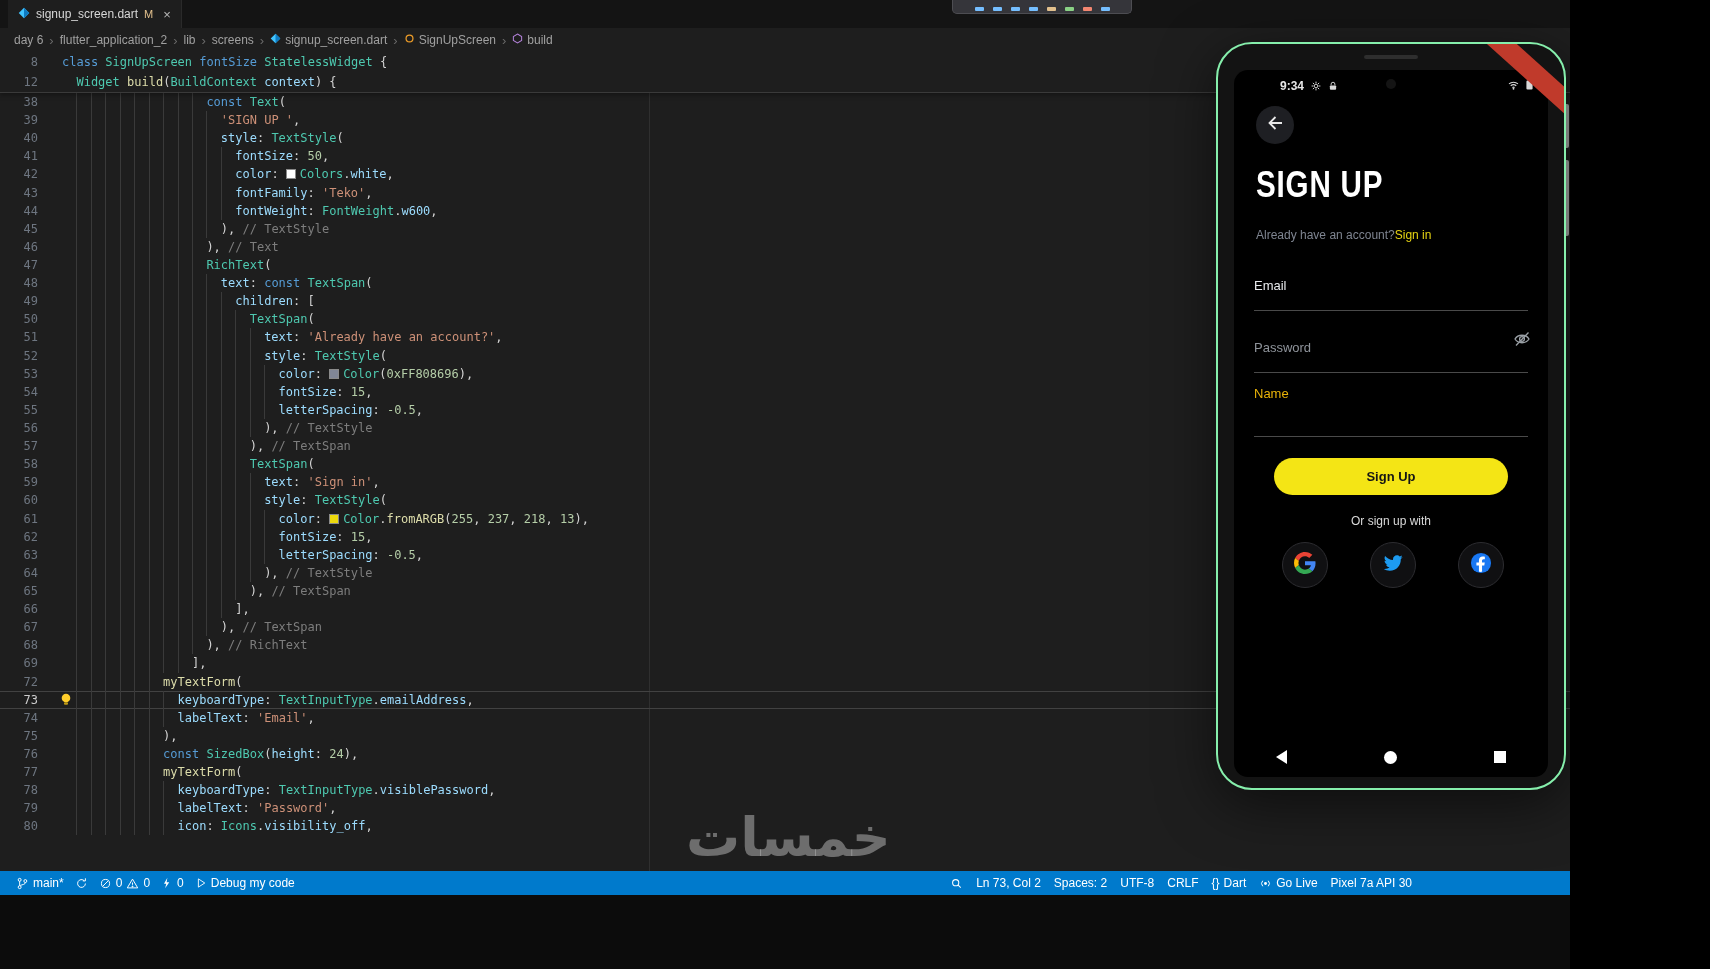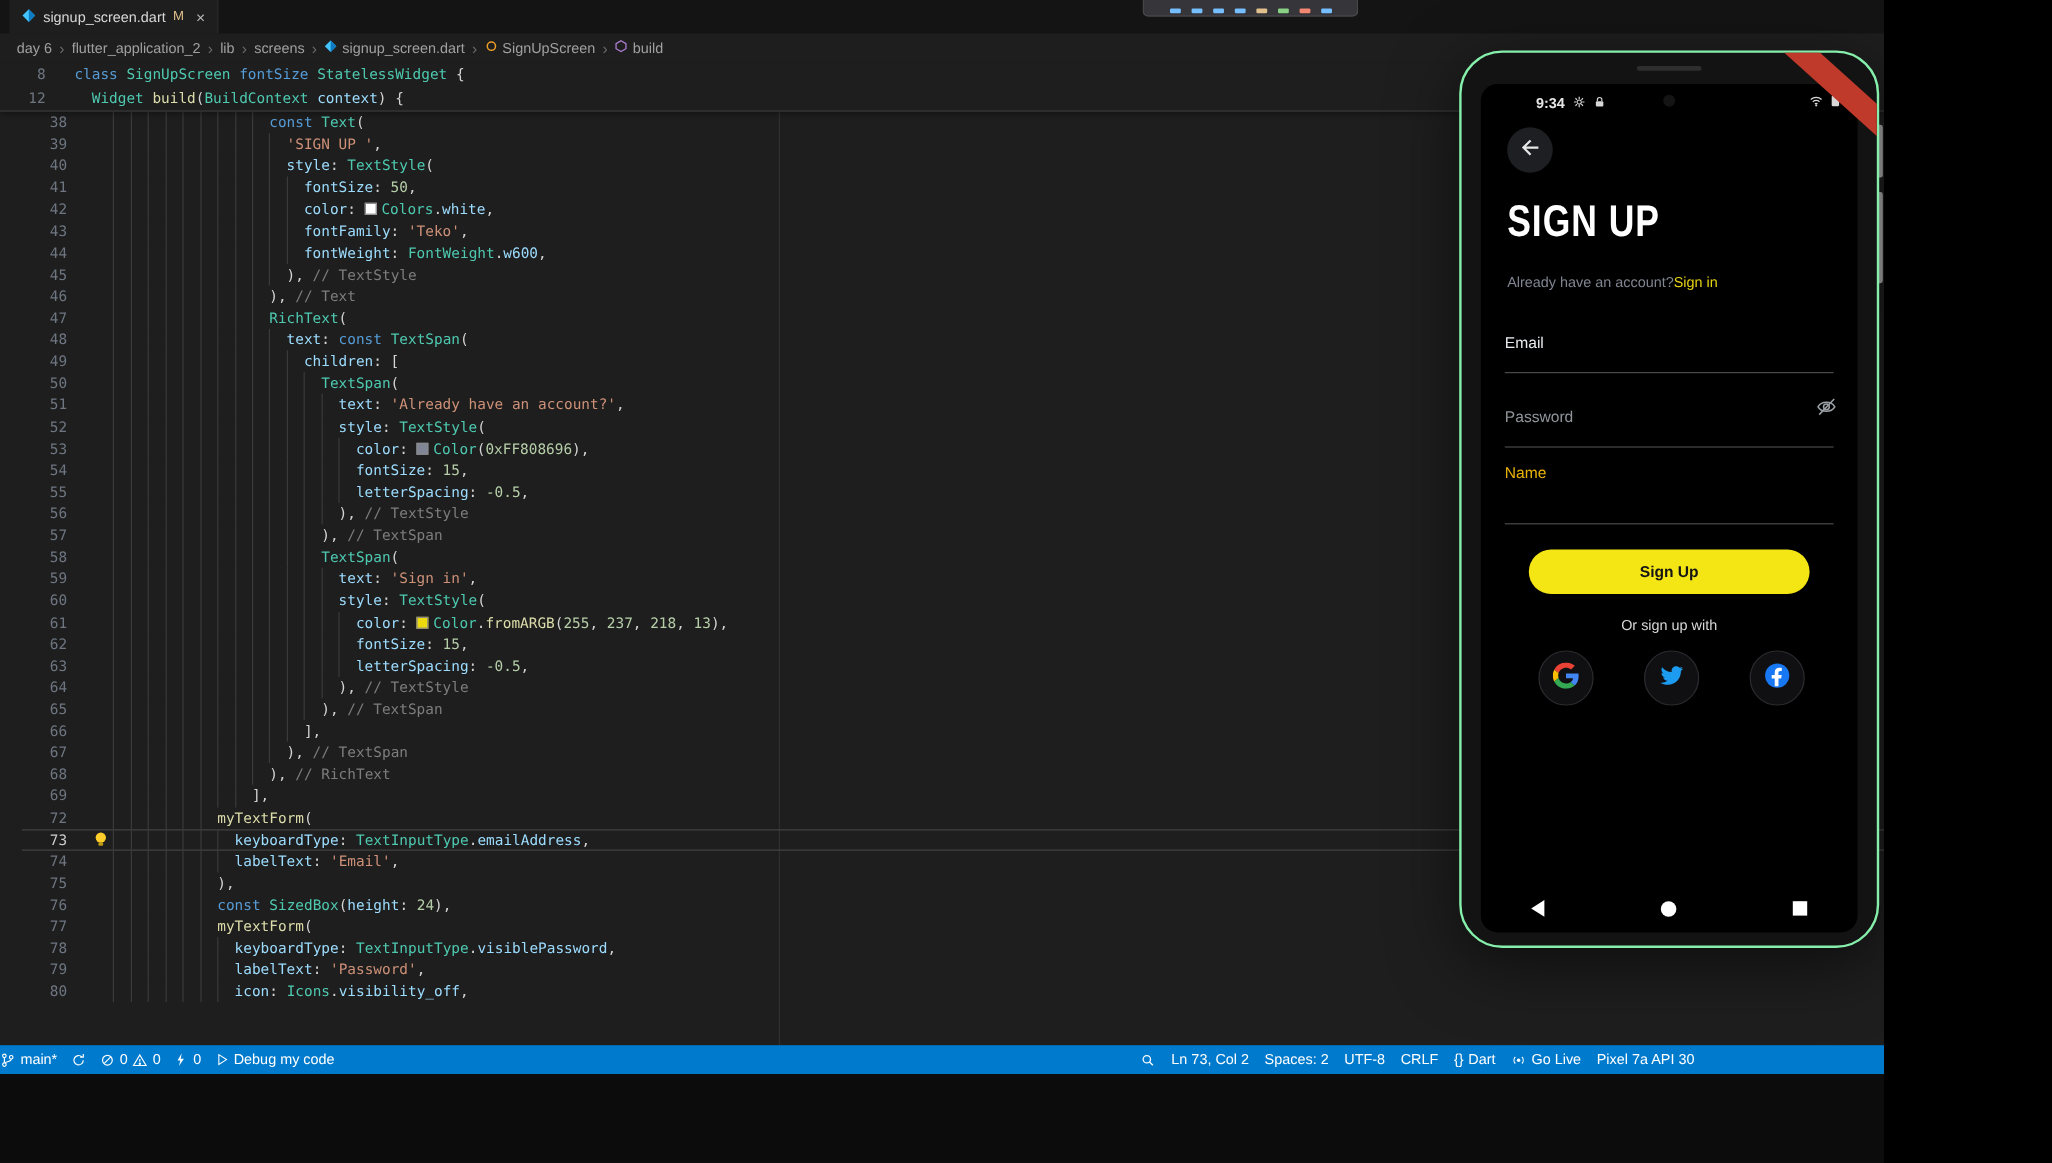--- a/index.html
+++ b/index.html
@@ -16,38 +16,38 @@
   
   .crumbs{position:absolute;top:28px;left:0;right:0;height:24px;display:flex;align-items:center;padding-left:14px;font-size:12px;color:#a0a0a0;gap:6px;background:#1e1e1e;z-index:5;}
   .crumb{display:flex;align-items:center;gap:4px;}
   .csep{color:#6a6a6a;font-size:13px;}
 
   
   .editor{position:absolute;top:52px;left:0;right:0;height:819px;background:#1e1e1e;overflow:hidden;z-index:1;}
   .ruler{position:absolute;left:649px;top:0;bottom:0;width:1px;background:#2f2f2f;}
   .sticky{position:relative;z-index:3;background:#1e1e1e;border-bottom:1px solid #3a3a3a;box-shadow:0 2px 5px rgba(0,0,0,.35);}
   .sticky .code-row{height:20px;line-height:20px;}
-  .lines{position:relative;z-index:2;padding-left:18px;}
+  .lines{position:relative;z-index:2;}
   .code-row{display:flex;height:18.12px;line-height:18.12px;font-family:"DejaVu Sans Mono",monospace;font-size:12px;position:relative;white-space:pre;}
   .gnum{flex:none;width:38px;text-align:right;color:#6e7681;}
   .ctext{flex:none;padding-left:24px;}
   .guide{display:inline-block;width:2ch;height:100%;vertical-align:top;box-sizing:border-box;}
   .guide.b{border-left:1px solid #3a3a3a;}
   .code-row.active{box-shadow:inset 0 1px 0 #424242, inset 0 -1px 0 #424242;}
   .code-row.active .gnum{color:#cccccc;}
   .swatch{display:inline-block;width:10px;height:10px;border:1px solid #8a8a8a;margin-right:4px;vertical-align:-1px;box-sizing:border-box;}
   .bulb{position:absolute;left:60px;top:2px;}
   .tok-kw{color:#569cd6}.tok-cls{color:#4ec9b0}.tok-fn{color:#dcdcaa}.tok-prop{color:#9cdcfe}
   .tok-var{color:#9cdcfe}.tok-str{color:#ce9178}.tok-num{color:#b5cea8}.tok-lbl{color:#7d7d7d}.tok-pun{color:#d4d4d4}
 
   .watermark{position:absolute;left:686px;top:806px;font-family:"DejaVu Sans",sans-serif;font-size:54px;font-weight:bold;color:rgba(175,175,175,.55);z-index:4;direction:rtl;}
 
   
   .statusbar{position:absolute;top:871px;left:0;right:0;height:24px;background:#007acc;display:flex;align-items:center;justify-content:space-between;color:#fff;font-size:12px;z-index:6;}
-  .sb-left{display:flex;align-items:flex-end;gap:11px;padding-left:0;}
+  .sb-left{display:flex;align-items:flex-end;gap:11px;padding-left:16px;}
   .sb-right{display:flex;align-items:center;gap:13px;padding-right:158px;}
   .sb-item{display:flex;align-items:center;gap:4px;white-space:nowrap;cursor:pointer;}
   .sb-item svg{display:block;}
   .bottomband{position:absolute;top:895px;left:0;right:0;bottom:0;background:#0c0c0c;z-index:6;}
 
   
   .phone{position:absolute;left:1216px;top:42px;width:350px;height:748px;z-index:20;filter:drop-shadow(0 14px 28px rgba(0,0,0,.55));}
   .frame{position:absolute;inset:0;background:#131313;border:2px solid #86efac;border-radius:36px;overflow:hidden;}
   .speaker{position:absolute;top:11px;left:50%;transform:translateX(-50%);width:54px;height:4px;border-radius:2px;background:#2e2e2e;}
   .screen{position:absolute;left:16px;right:16px;top:26px;bottom:11px;background:#000;border-radius:14px;overflow:hidden;z-index:1;}
@@ -193,20 +193,21 @@
         <div class="code-row"><span class="gnum">74</span><span class="ctext"><span class="guide"></span><span class="guide b"></span><span class="guide b"></span><span class="guide b"></span><span class="guide b"></span><span class="guide b"></span><span class="guide b"></span><span class="guide b"></span><span class="tok-prop">labelText</span><span class="tok-pun">: </span><span class="tok-str">'Email'</span><span class="tok-pun">,</span></span></div>
         <div class="code-row"><span class="gnum">75</span><span class="ctext"><span class="guide"></span><span class="guide b"></span><span class="guide b"></span><span class="guide b"></span><span class="guide b"></span><span class="guide b"></span><span class="guide b"></span><span class="tok-pun">),</span></span></div>
         <div class="code-row"><span class="gnum">76</span><span class="ctext"><span class="guide"></span><span class="guide b"></span><span class="guide b"></span><span class="guide b"></span><span class="guide b"></span><span class="guide b"></span><span class="guide b"></span><span class="tok-kw">const </span><span class="tok-cls">SizedBox</span><span class="tok-pun">(</span><span class="tok-prop">height</span><span class="tok-pun">: </span><span class="tok-num">24</span><span class="tok-pun">),</span></span></div>
         <div class="code-row"><span class="gnum">77</span><span class="ctext"><span class="guide"></span><span class="guide b"></span><span class="guide b"></span><span class="guide b"></span><span class="guide b"></span><span class="guide b"></span><span class="guide b"></span><span class="tok-fn">myTextForm</span><span class="tok-pun">(</span></span></div>
         <div class="code-row"><span class="gnum">78</span><span class="ctext"><span class="guide"></span><span class="guide b"></span><span class="guide b"></span><span class="guide b"></span><span class="guide b"></span><span class="guide b"></span><span class="guide b"></span><span class="guide b"></span><span class="tok-prop">keyboardType</span><span class="tok-pun">: </span><span class="tok-cls">TextInputType</span><span class="tok-pun">.</span><span class="tok-var">visiblePassword</span><span class="tok-pun">,</span></span></div>
         <div class="code-row"><span class="gnum">79</span><span class="ctext"><span class="guide"></span><span class="guide b"></span><span class="guide b"></span><span class="guide b"></span><span class="guide b"></span><span class="guide b"></span><span class="guide b"></span><span class="guide b"></span><span class="tok-prop">labelText</span><span class="tok-pun">: </span><span class="tok-str">'Password'</span><span class="tok-pun">,</span></span></div>
         <div class="code-row"><span class="gnum">80</span><span class="ctext"><span class="guide"></span><span class="guide b"></span><span class="guide b"></span><span class="guide b"></span><span class="guide b"></span><span class="guide b"></span><span class="guide b"></span><span class="guide b"></span><span class="tok-prop">icon</span><span class="tok-pun">: </span><span class="tok-cls">Icons</span><span class="tok-pun">.</span><span class="tok-var">visibility_off</span><span class="tok-pun">,</span></span></div>
       </div>
   </div>
 
+  <div class="watermark">خمسات</div>
 
   <div class="statusbar">
     <div class="sb-left">
       <span class="sb-item">
         <span>
             <svg width="13" height="13" viewBox="0 0 16 16" fill="none" stroke="currentColor" stroke-width="1.2">
               <circle cx="4.5" cy="3.5" r="1.8"></circle>
               <circle cx="4.5" cy="12.5" r="1.8"></circle>
               <circle cx="11.5" cy="5" r="1.8"></circle>
               <path d="M4.5 5.3v5.4M11.5 6.8c0 2.6-3.8 2.4-6.2 3.6"></path>

